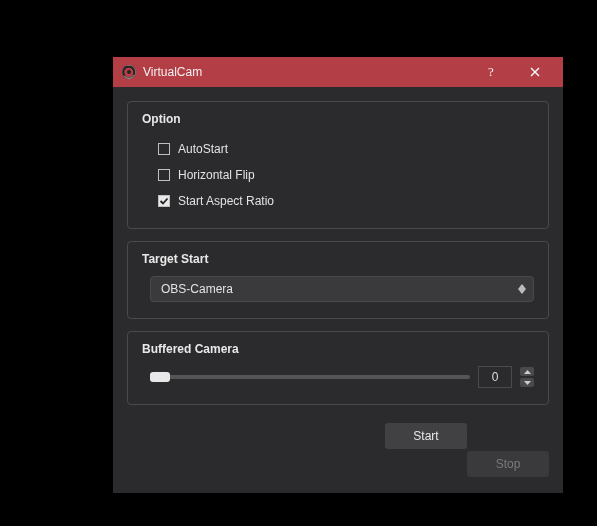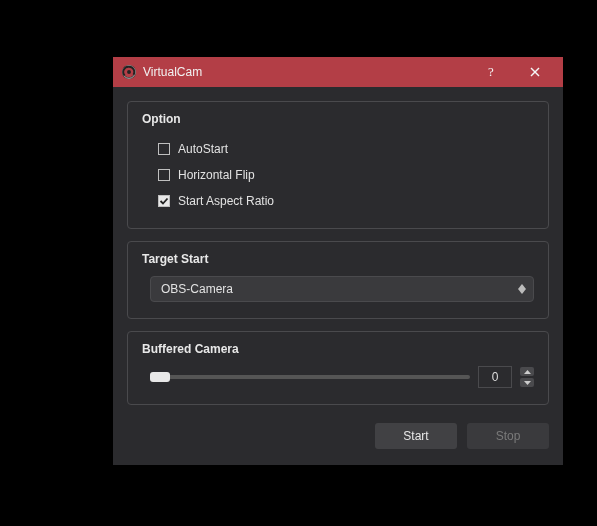--- a/index.html
+++ b/index.html
@@ -159,21 +159,20 @@
     display: flex;
     align-items: center;
     justify-content: center;
     cursor: pointer;
     border-radius: 2px;
     margin: 1px 0;
   }
   .footer {
     display: flex;
     justify-content: flex-end;
-    gap: 10px;
     padding: 6px 0 0 0;
     margin-top: 4px;
     text-align: center;
   }
   .btn {
     width: 82px;
     height: 26px;
     background: #414144;
     color: #e8e8e8;
     border: none;
@@ -181,20 +180,21 @@
     font-size: 12px;
     cursor: pointer;
     display: flex;
     align-items: center;
     justify-content: center;
   }
   .btn.disabled {
     background: #3a3a3d;
     color: #7a7a7a;
     cursor: default;
+    margin-top: 28px;
   }
 </style>
 </head>
 <body>
 
 <div class="window">
 
   <div class="titlebar">
     <span class="app-icon">
       <svg width="14" height="14" viewBox="0 0 16 16">

